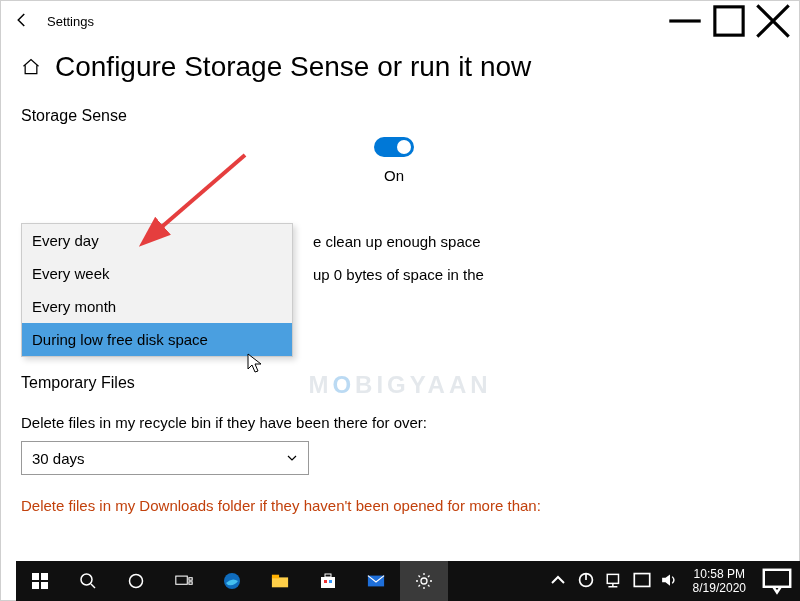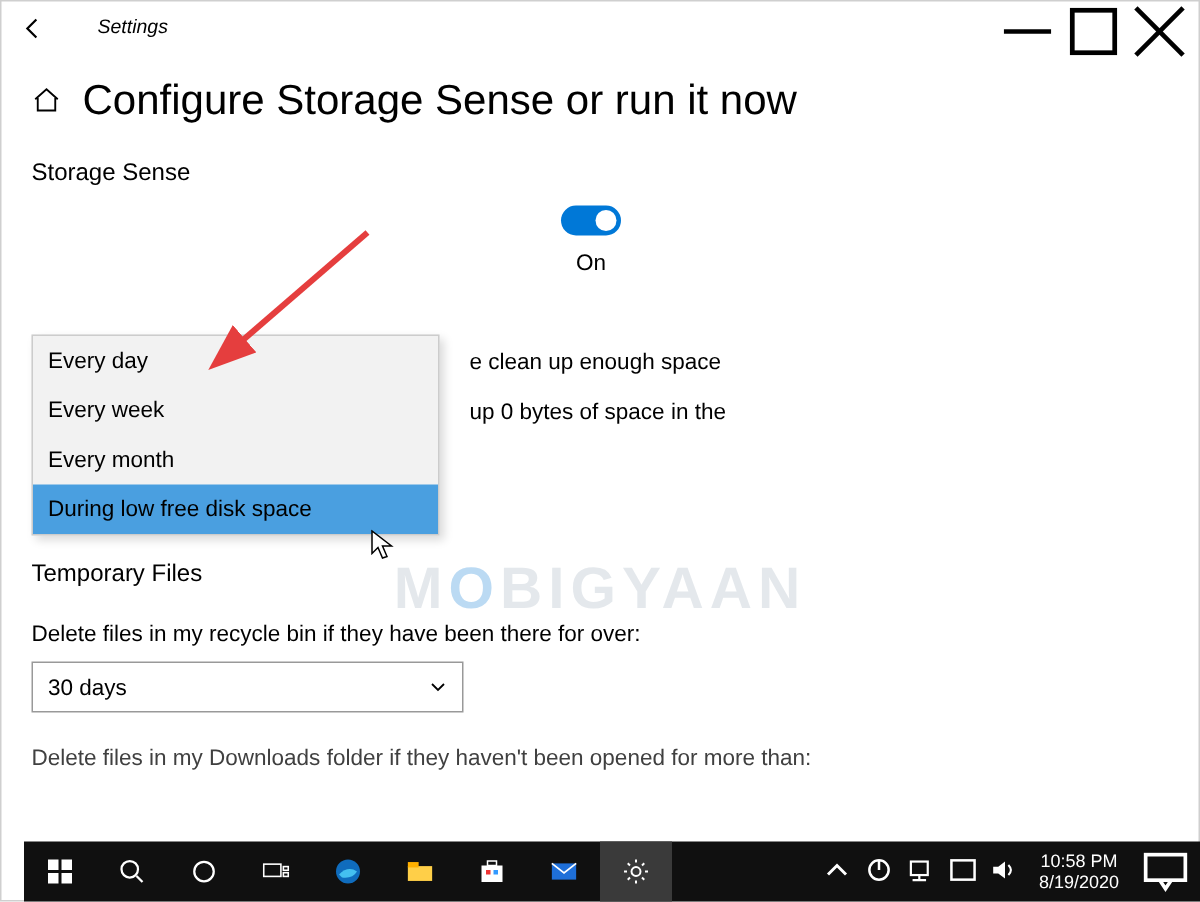--- a/index.html
+++ b/index.html
@@ -14,21 +14,21 @@
   }
   body {
     border: 1px solid #cfcfcf;
   }
   
   .titlebar {
     display: flex; align-items: center; justify-content: space-between;
     height: 40px;
     padding: 0 4px 0 12px;
   }
-  .titlebar-left { display: flex; gap: 34px; font-style: italic; }
+  .titlebar-left { display: flex; align-items: center; gap: 16px; }
   .titlebar-left .back svg { width: 18px; height: 18px; }
   .titlebar-title { font-size: 13px; }
   .titlebar-right { display: flex; }
   .titlebar-right .winbtn {
     width: 44px; height: 32px;
     display: flex; align-items: center; justify-content: center;
     font-size: 14px;
   }
   
   .content {
@@ -96,21 +96,21 @@
     position: absolute;
     left: 134px; top: 108px;
     z-index: 35;
     pointer-events: none;
   }
   
   .watermark {
     position: absolute;
     left: 50%; transform: translateX(-50%);
     top: 330px;
-    font-size: 39px; font-weight: 700;
+    font-size: 24px; font-weight: 700;
     letter-spacing: 4px;
     color: rgba(130,150,170,0.22);
     z-index: 5;
     white-space: nowrap;
   }
   .watermark .o-ring {
     color: rgba(60,150,220,0.35);
   }
   
   .checkbox-row {
@@ -128,21 +128,21 @@
     border: 1px solid #999;
     display: flex; align-items: center; justify-content: space-between;
     padding: 0 10px;
     margin-top: 10px;
     font-size: 15px;
   }
   .select-box svg { width: 12px; height: 12px; }
   .truncated-line {
     margin-top: 22px;
     font-size: 15px;
-    color: #404040;
+    color: #c2410c;
     white-space: nowrap;
     overflow: hidden;
     text-overflow: clip;
     max-width: 520px;
   }
   .truncated-line::after{
     content: "";
   }
   
   .taskbar {

